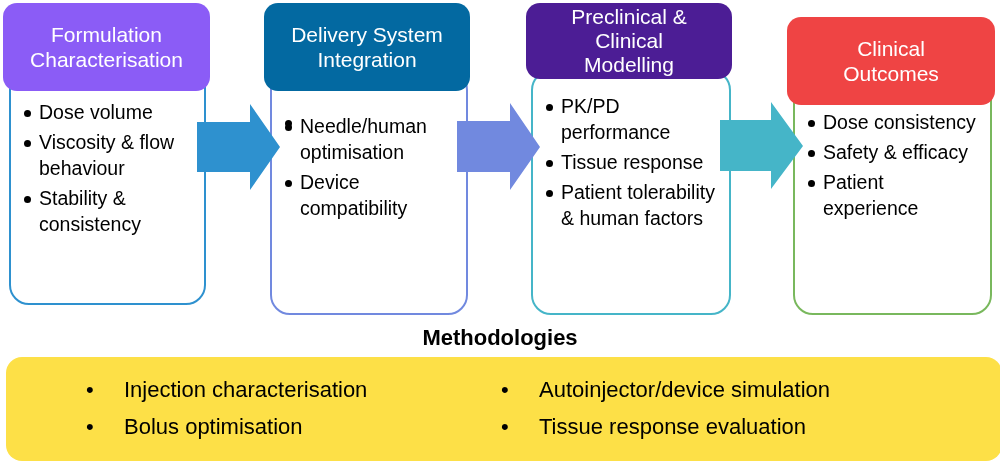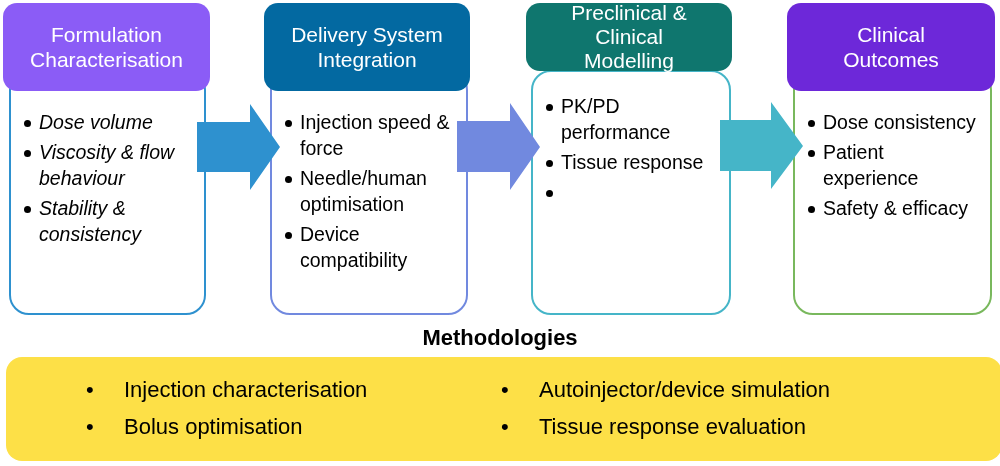--- a/index.html
+++ b/index.html
@@ -16,61 +16,61 @@
   .meth-title { position:absolute; left:0; right:0; top:325px; text-align:center; font-weight:bold; font-size:22px; color:#000000; }
   .meth-box { position:absolute; left:6px; top:357px; width:989px; height:104px; background:#fde047; border-radius:16px;padding-left:7px; }
   .meth-item { position:absolute; font-size:22px; color:#000; white-space:nowrap; }
   .meth-item .b { display:inline-block; width:38px; }
 </style>
 </head>
 <body>
 
 <div class="stage">
 
-  <div class="stage-body" style="left:9px;top:70px;width:197px;height:245px;border-color:#2e91cf;font-style:italic;">
+  <div class="stage-body" style="left:9px;top:60px;width:197px;height:245px;border-color:#2e91cf;">
     <ul class="items" style="top:37px;">
       <li><span class="dot"></span><span>Dose volume</span></li>
       <li><span class="dot"></span><span>Viscosity &amp; flow behaviour</span></li>
       <li><span class="dot"></span><span>Stability &amp; consistency</span></li>
     </ul>
   </div>
   <div class="stage-head" style="left:3px;top:3px;width:207px;height:88px;background:#8b5cf6;">
     <span>Formulation Characterisation</span>
   </div>
 
   <div class="stage-body" style="left:270px;top:70px;width:198px;height:245px;border-color:#7189df;">
     <ul class="items" style="top:37px;">
-      <li><span class="dot"></span><span>Injection speed &amp; force</span></li>
+      <li><span class="dot"></span></li>
       <li><span class="dot"></span><span>Needle/human optimisation</span></li>
       <li><span class="dot"></span><span>Device compatibility</span></li>
     </ul>
   </div>
   <div class="stage-head" style="left:264px;top:3px;width:206px;height:88px;background:#0369a1;">
     <span>Delivery System Integration</span>
   </div>
 
   <div class="stage-body" style="left:531px;top:70px;width:200px;height:245px;border-color:#45b5c8;">
     <ul class="items" style="top:21px;">
       <li><span class="dot"></span><span>PK/PD performance</span></li>
       <li><span class="dot"></span><span>Tissue response</span></li>
-      <li><span class="dot"></span></li>
+      <li><span class="dot"></span><span>Patient tolerability &amp; human factors</span></li>
     </ul>
   </div>
-  <div class="stage-head" style="left:526px;top:3px;width:206px;height:68px;background:#0f766e;line-height:24px;">
+  <div class="stage-head" style="left:526px;top:3px;width:206px;height:76px;background:#4c1d95;line-height:24px;">
     <span style="display:block;width:140px;">Preclinical &amp; Clinical Modelling</span>
   </div>
 
   <div class="stage-body" style="left:793px;top:70px;width:199px;height:245px;border-color:#79b85d;">
     <ul class="items" style="top:37px;">
       <li><span class="dot"></span><span>Dose consistency</span></li>
+      <li><span class="dot"></span><span>Safety &amp; efficacy</span></li>
       <li><span class="dot"></span><span>Patient experience</span></li>
-      <li><span class="dot"></span><span>Safety &amp; efficacy</span></li>
     </ul>
   </div>
-  <div class="stage-head" style="left:787px;top:3px;width:208px;height:88px;background:#6d28d9;justify-content:center;">
+  <div class="stage-head" style="left:787px;top:17px;width:208px;height:88px;background:#ef4444;justify-content:center;">
     <span style="display:block;width:120px;">Clinical Outcomes</span>
   </div>
 
   <svg class="arrow" style="left:197px;top:104px;" width="84" height="88" viewBox="0 0 84 88">
     <polygon points="0,18 53,18 53,0 83,43 53,86 53,68 0,68" fill="#2e91cf"></polygon>
   </svg>
   <svg class="arrow" style="left:457px;top:103px;" width="84" height="88" viewBox="0 0 84 88">
     <polygon points="0,18 53,18 53,0 83,44 53,87 53,69 0,69" fill="#7189df"></polygon>
   </svg>
   <svg class="arrow" style="left:720px;top:102px;" width="84" height="88" viewBox="0 0 84 88">

